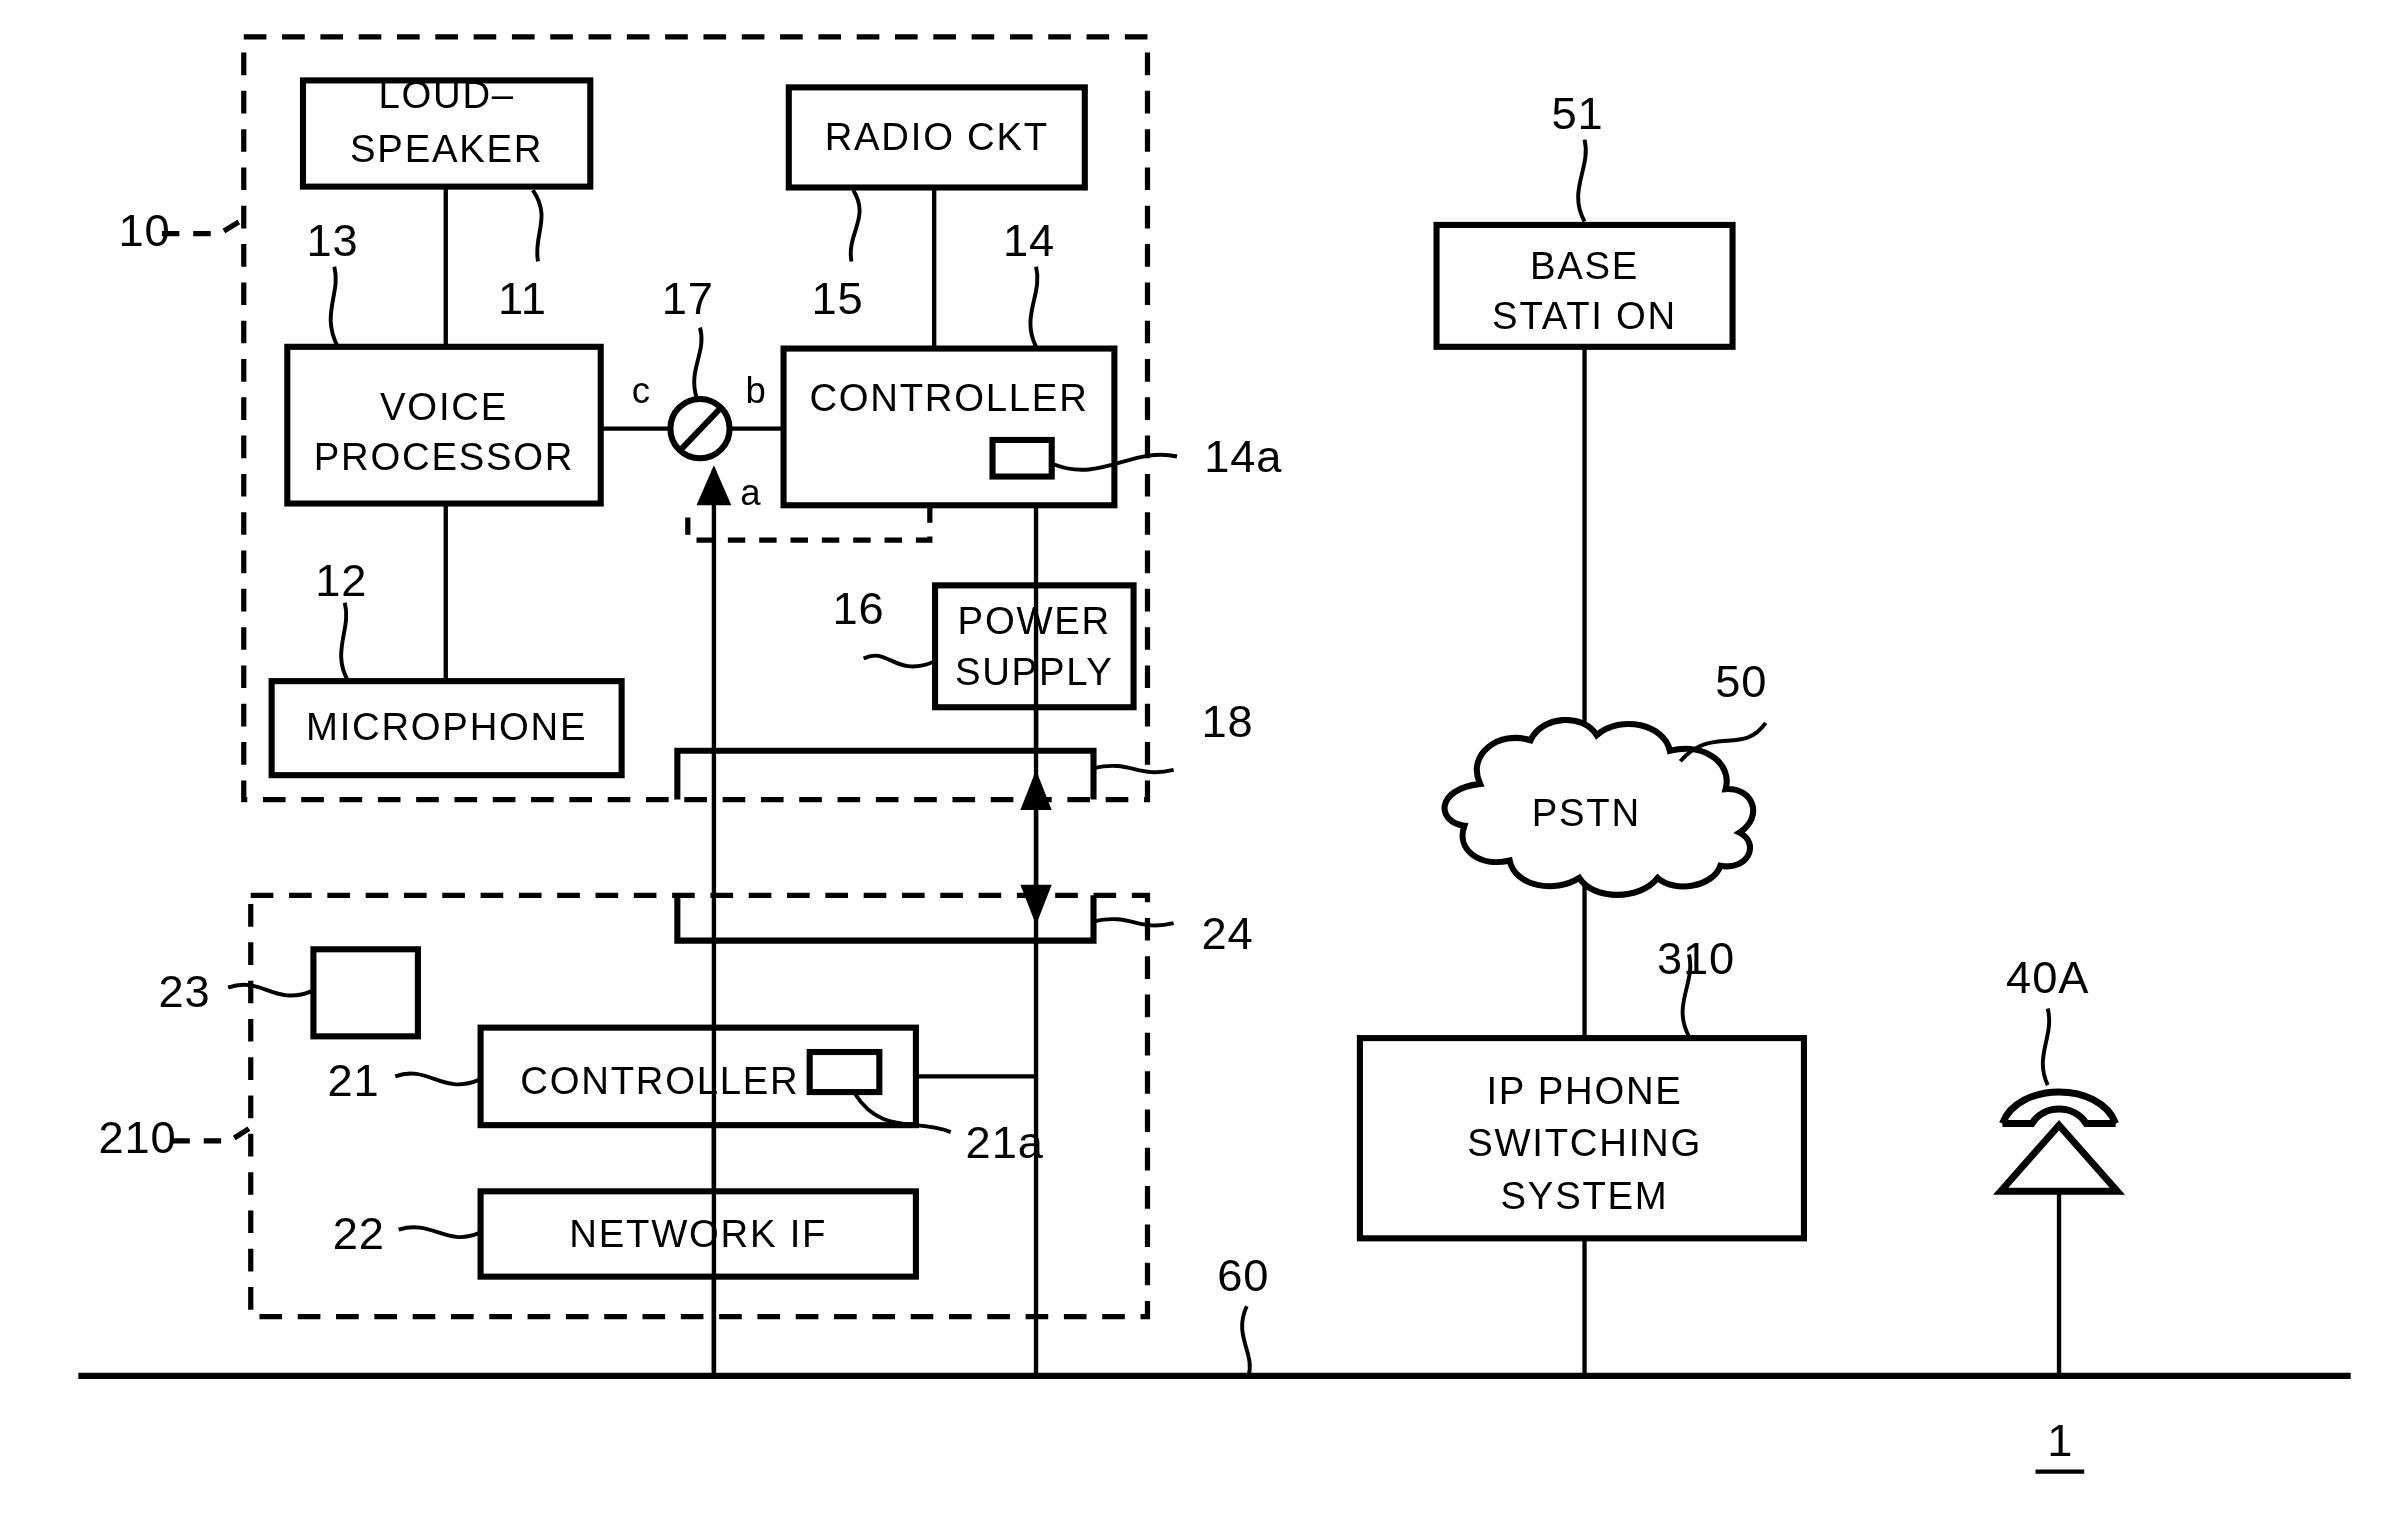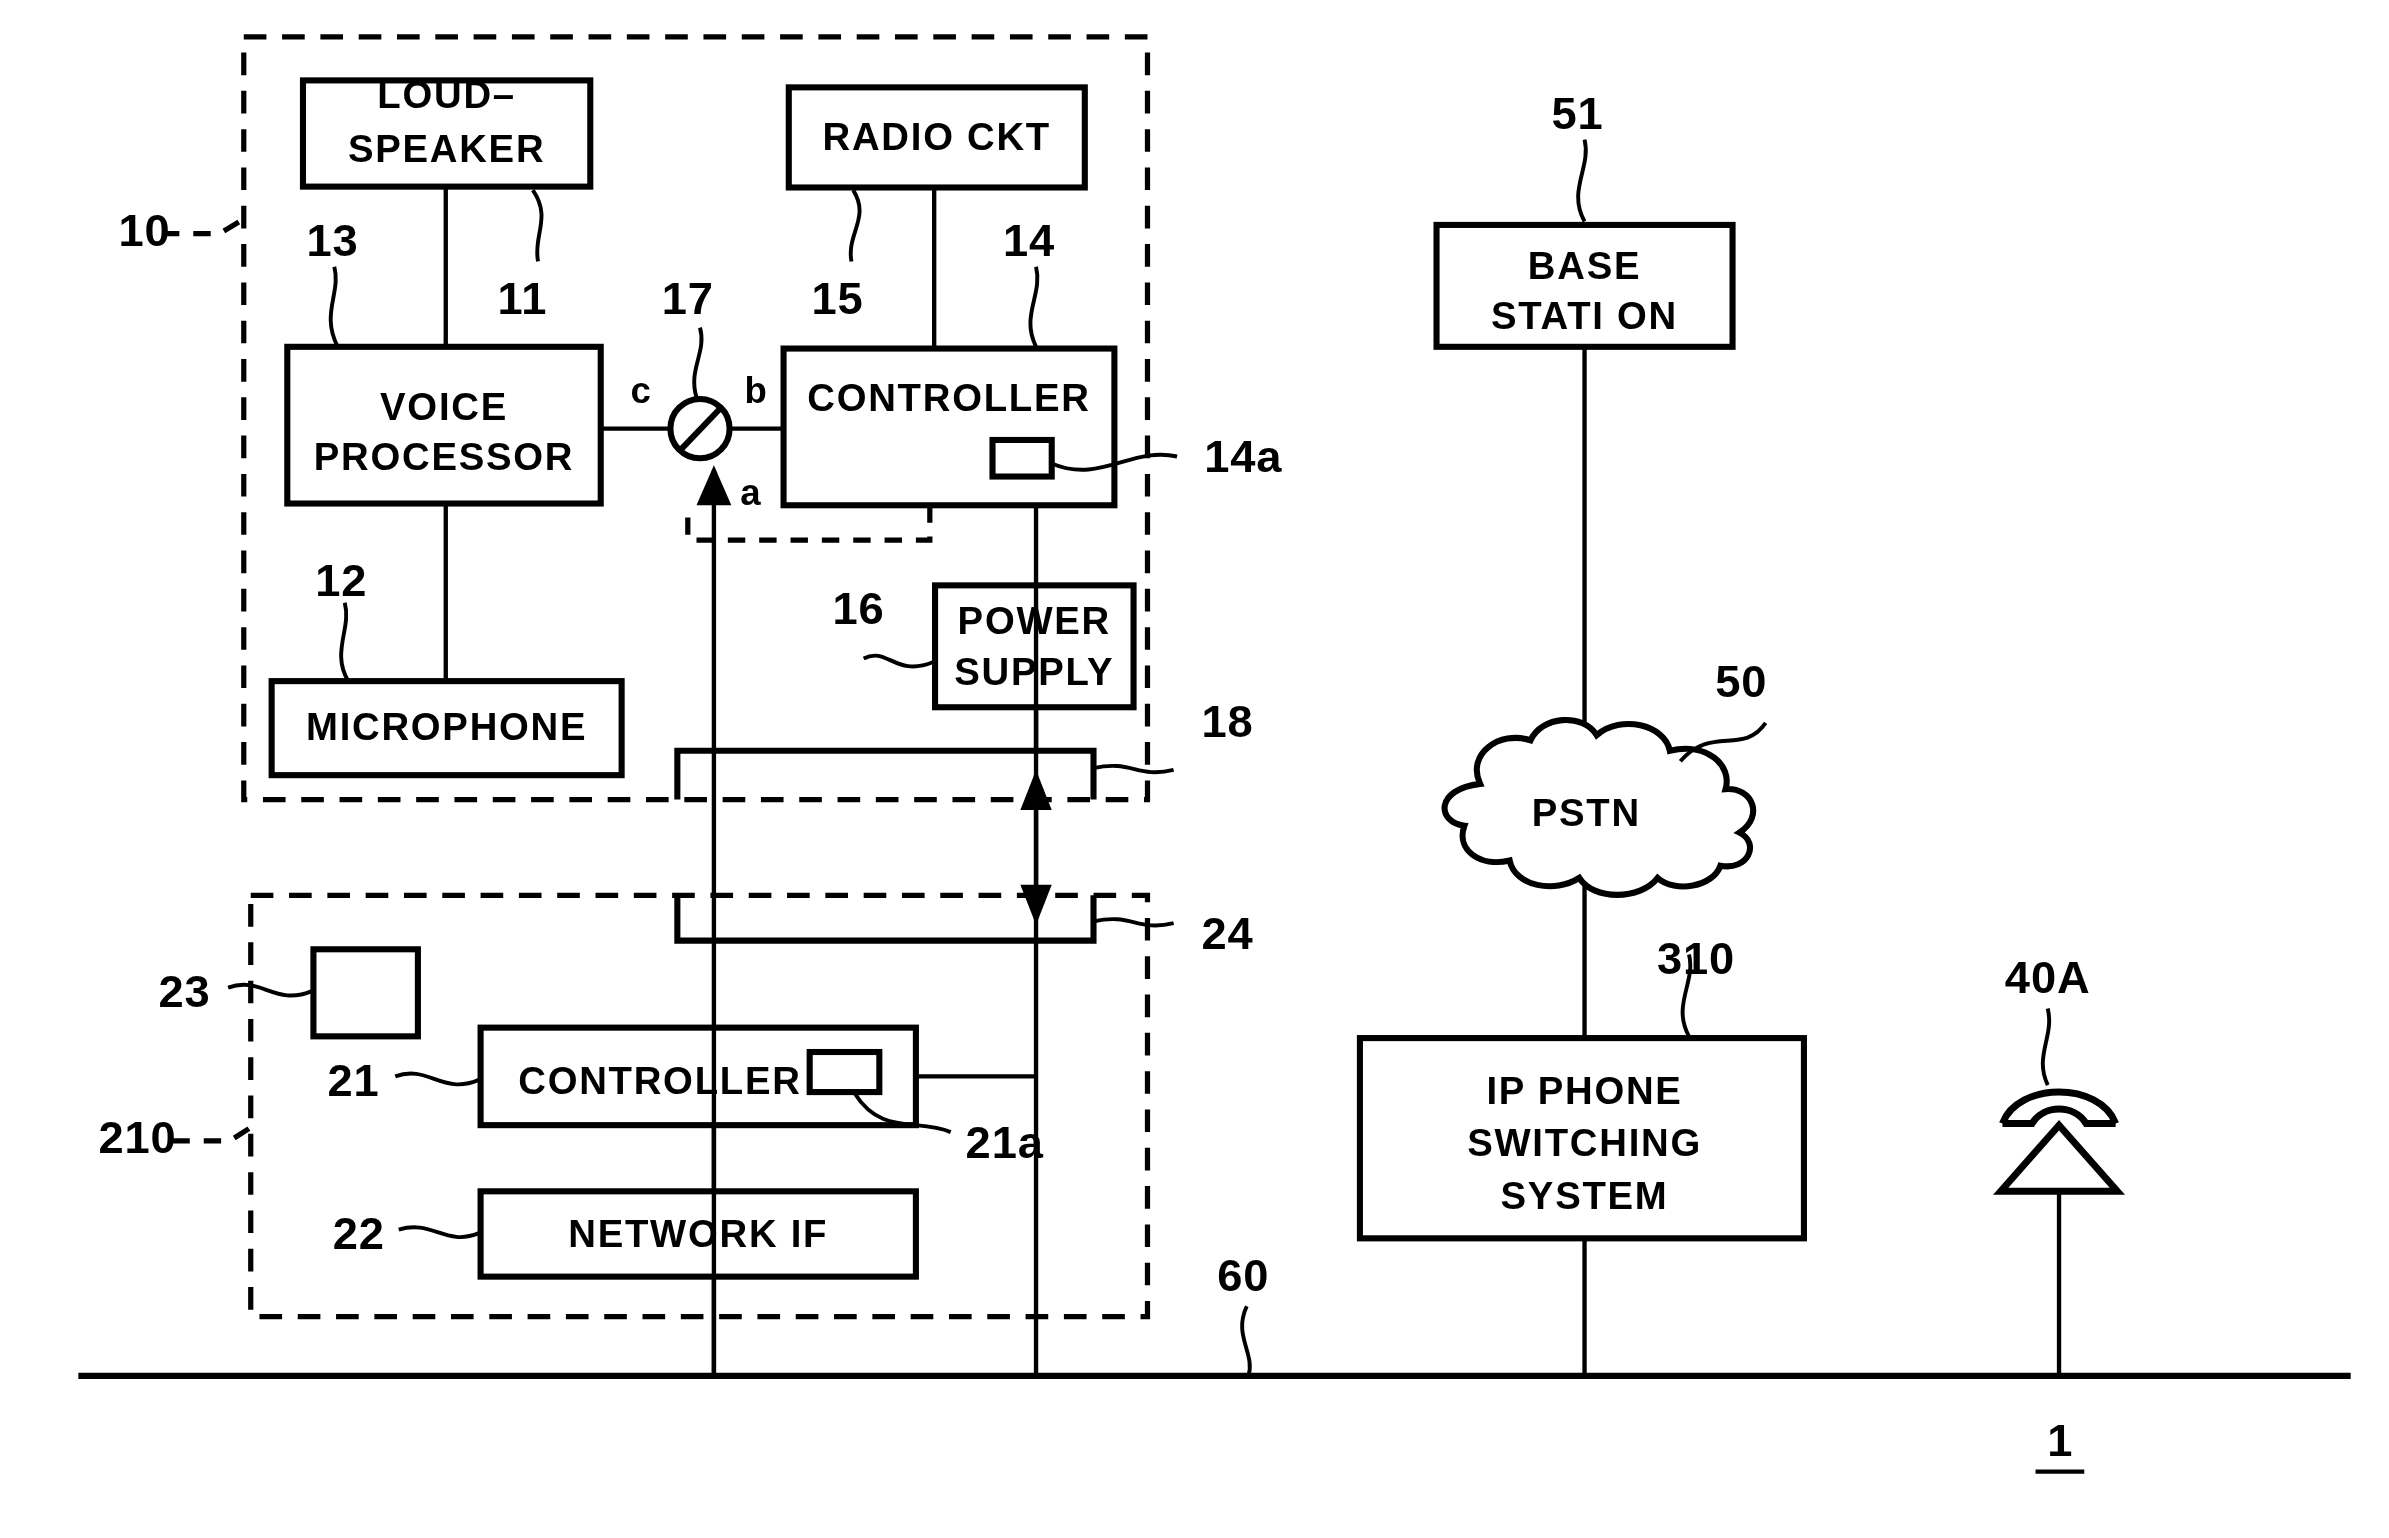--- a/index.html
+++ b/index.html
@@ -9,21 +9,20 @@
   }
   body {
     font-family: "Liberation Sans", sans-serif;
   }
   #stage {
     position: relative;
     width: 2389px;
     height: 1479px;
     background: #ffffff;
     overflow: hidden;
-    font-weight: bold;
   }
   svg#diagram {
     position: absolute;
     left: 0;
     top: 0;
     width: 2389px;
     height: 1539px;
   }
   .blk { fill: none; stroke: #000; stroke-width: 7; }
   .wire { fill: none; stroke: #000; stroke-width: 5; }

